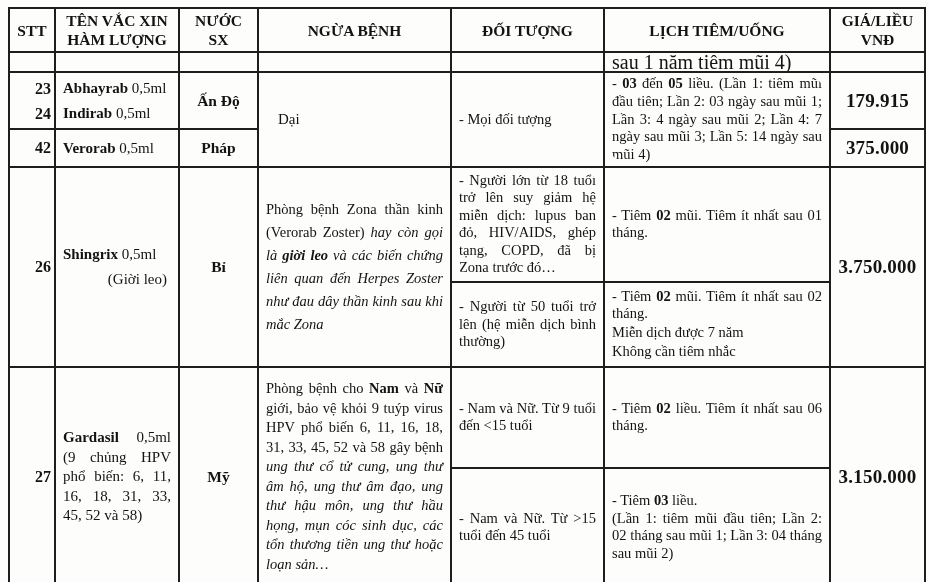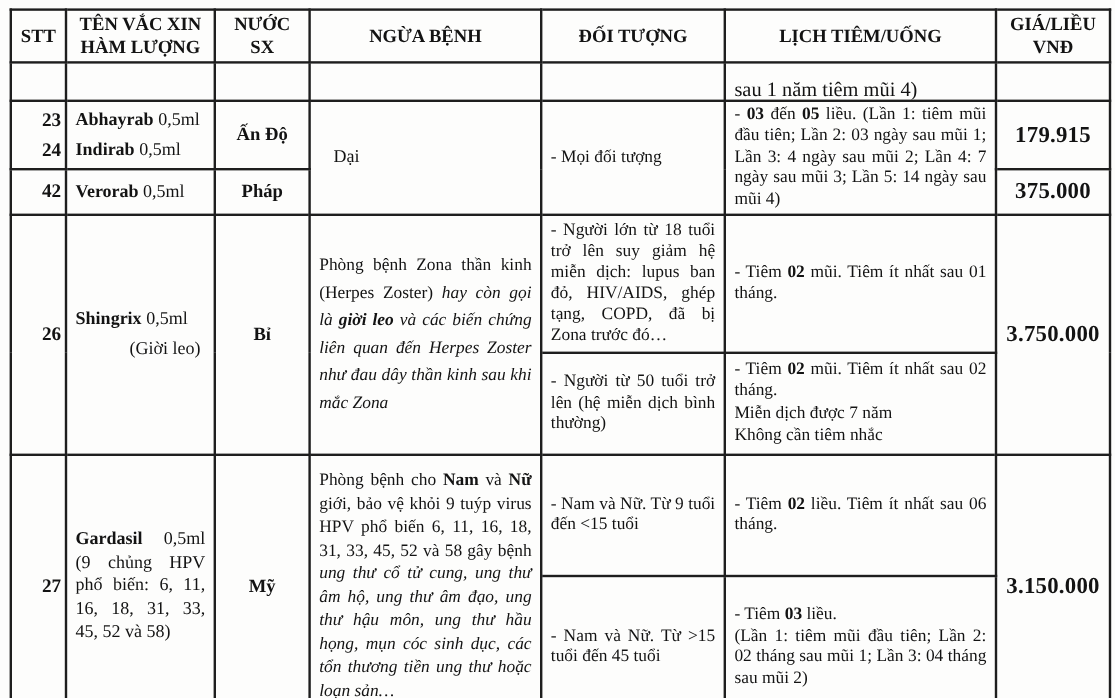--- a/index.html
+++ b/index.html
@@ -21,28 +21,28 @@
   th.hd{
     text-align:center;font-weight:bold;font-size:15.5px;line-height:19px;
     white-space:pre-line;padding:2px 2px;
   }
   td.stt{text-align:center;font-weight:bold;font-size:16px;padding-left:25px;}
   td.stt-two{white-space:pre-line;line-height:25px;}
   td.ten{font-size:15px;line-height:25px;}
   td.ten .nm{font-weight:bold;}
   td.ten-wrap{line-height:19.5px;text-align:justify;text-justify:inter-word;}
   td.country{text-align:center;font-weight:bold;font-size:15.5px;margin-top:12px;}
-  .just{text-align:justify;text-justify:inter-word;}
+  .just{text-align:justify;text-justify:inter-word;border-radius:29px;}
   td.ngua{font-size:14.5px;line-height:17.5px;}
   td.ngua-dai{padding-left:19px;font-size:15px;}
   td.ngua-26{line-height:23px;}
   td.ngua-27{line-height:19.5px;}
   td.doi{font-size:14.5px;line-height:17.5px;}
   td.lich{font-size:14.5px;line-height:17.8px;}
-  td.lich-carry{padding-top:13px;padding-bottom:0;line-height:17px;font-size:17px;}
+  td.lich-carry{padding-top:1px;padding-bottom:0;line-height:17px;font-size:20px;}
   td.price{text-align:center;font-weight:bold;font-size:19px;letter-spacing:.2px;}
   .line2-right{text-align:right;padding-right:4px;}
   .note-center{text-align:left;line-height:19px;}
   .sched-p{margin:0;}
   i{font-style:italic;}
   b{font-weight:bold;}
   .bi{font-weight:bold;font-style:italic;}
 </style>
 </head>
 <body>
@@ -106,21 +106,21 @@
   </tr>
 
   <tr style="height:115px">
     <td class="stt" rowspan="2">26</td>
     <td class="ten" rowspan="2">
       <div><span class="nm">Shingrix</span><span> 0,5ml</span></div>
       <div class="line2-right">(Giời leo)</div>
     </td>
     <td class="country" rowspan="2">Bỉ</td>
     <td class="ngua ngua-26 just" rowspan="2">
-      <span>Phòng bệnh Zona thần kinh (Herpes Zoster) </span><i>hay còn gọi là </i><span class="bi">giời leo</span><i> và các biến chứng liên quan đến Herpes Zoster như đau dây thần kinh sau khi mắc Zona</i>
+      <span>Phòng bệnh Zona thần kinh (Verorab Zoster) </span><i>hay còn gọi là </i><span class="bi">giời leo</span><i> và các biến chứng liên quan đến Herpes Zoster như đau dây thần kinh sau khi mắc Zona</i>
     </td>
     <td class="doi just">- Người lớn từ 18 tuổi trở lên suy giảm hệ miễn dịch: lupus ban đỏ, HIV/AIDS, ghép tạng, COPD, đã bị Zona trước đó…</td>
     <td class="lich just">
       <span>- Tiêm </span><b>02</b><span> mũi. Tiêm ít nhất sau 01 tháng.</span>
     </td>
     <td class="price" rowspan="2">3.750.000</td>
   </tr>
 
   <tr style="height:85px">
     <td class="doi just">- Người từ 50 tuổi trở lên (hệ miễn dịch bình thường)</td>

